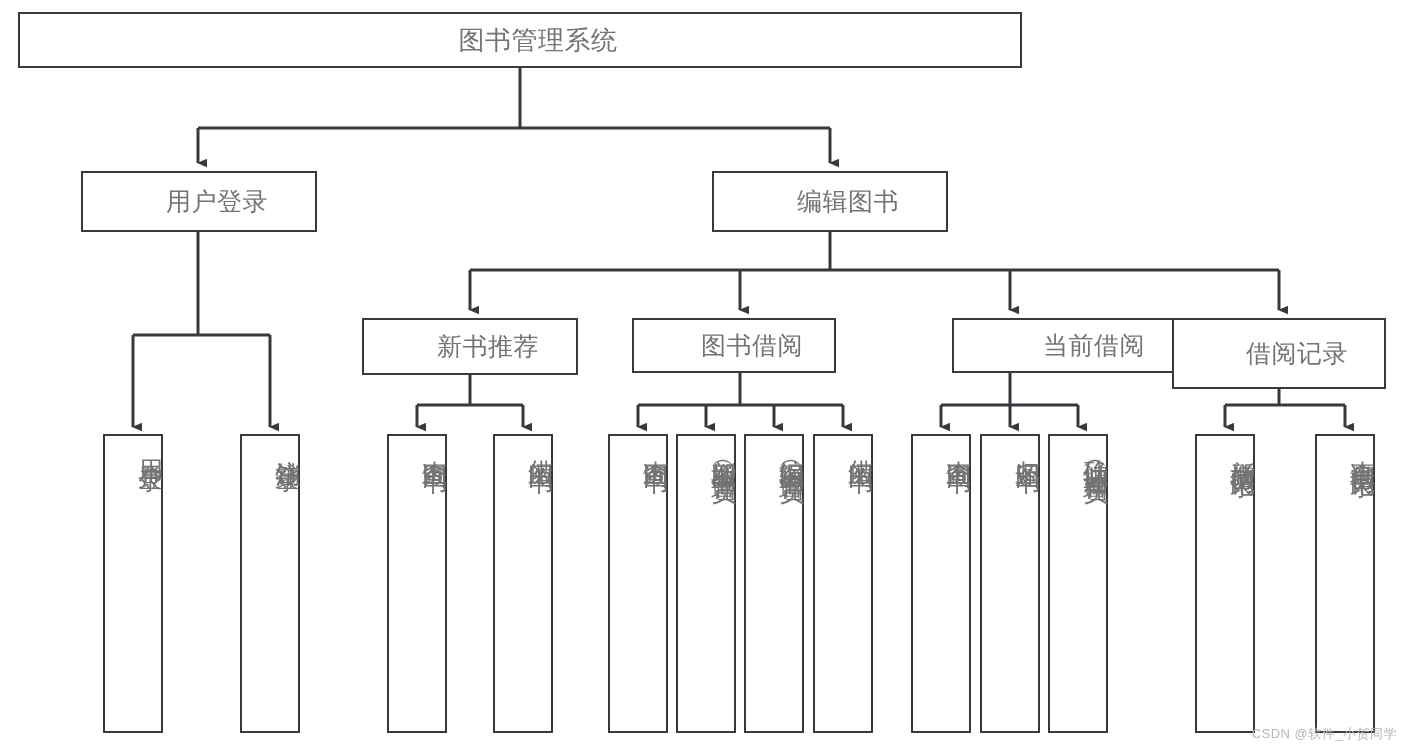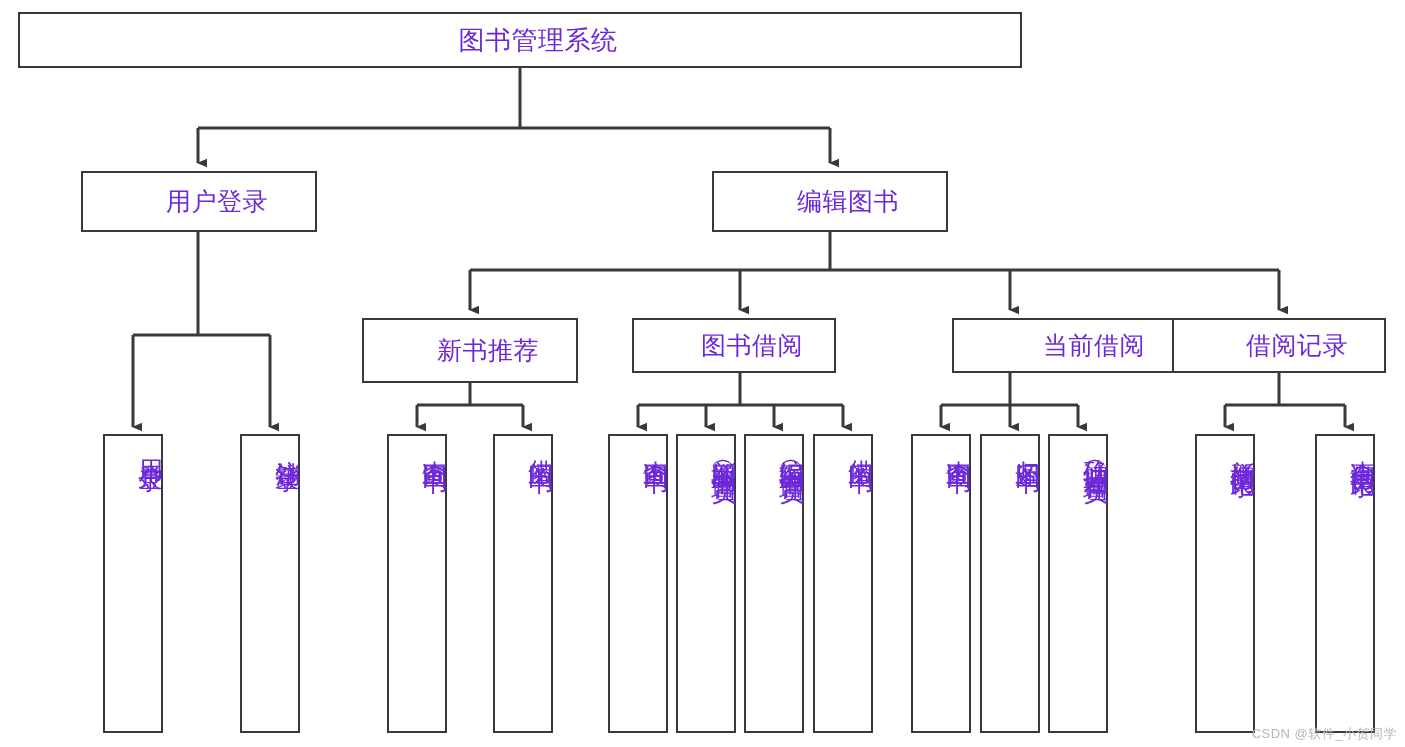--- a/index.html
+++ b/index.html
@@ -28,21 +28,21 @@
   }
   .node {
     position: absolute;
     box-sizing: border-box;
     background: #ffffff;
     border: 2px solid #36393d;
     display: flex;
     align-items: center;
     justify-content: center;
     text-align: center;
-    color: #6d28d9;
+    color: #737373;
     z-index: 2;
     padding-left: 36px;
   }
   .node .node-label {
     display: block;
     line-height: 1.18;
     letter-spacing: 0.5px;
     white-space: nowrap;
   }
   
@@ -136,30 +136,30 @@
     <span class="node-label">图书管理系统</span>
   </div>
 
   <div class="node horiz" style="left:81px; top:171px; width:236px; height:61px;">
     <span class="node-label">用户登录</span>
   </div>
   <div class="node horiz" style="left:712px; top:171px; width:236px; height:61px;">
     <span class="node-label">编辑图书</span>
   </div>
 
-  <div class="node horiz" style="left:362px; top:318px; width:216px; height:65px;">
+  <div class="node horiz" style="left:362px; top:318px; width:216px; height:57px;">
     <span class="node-label">新书推荐</span>
   </div>
   <div class="node horiz" style="left:632px; top:318px; width:204px; height:55px;">
     <span class="node-label">图书借阅</span>
   </div>
   <div class="node horiz" style="left:952px; top:318px; width:248px; height:55px;">
     <span class="node-label">当前借阅</span>
   </div>
-  <div class="node horiz" style="left:1172px; top:318px; width:214px; height:55px;">
+  <div class="node horiz" style="left:1172px; top:318px; width:214px; height:71px;">
     <span class="node-label">借阅记录</span>
   </div>
 
   <div class="node vert" style="left:103px; top:434px; width:60px; height:299px;">
     <span class="node-label">用户登录</span>
   </div>
   <div class="node vert" style="left:240px; top:434px; width:60px; height:299px;">
     <span class="node-label">注销登录</span>
   </div>
 

